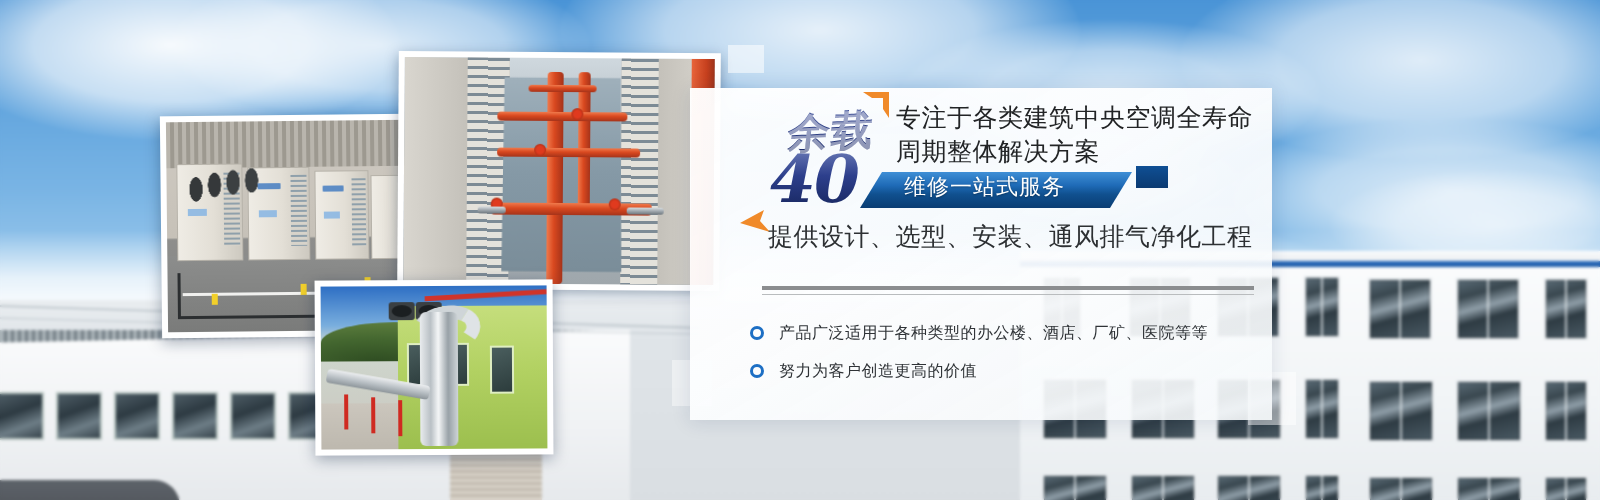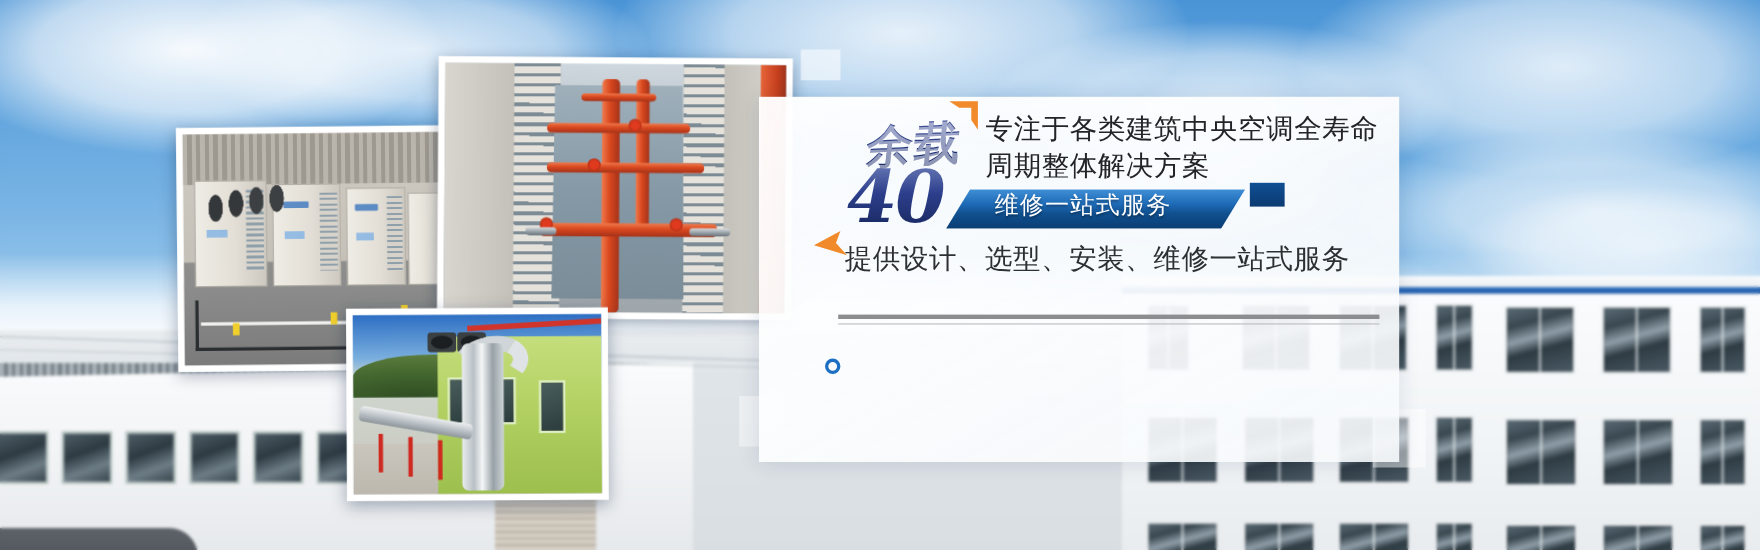--- a/index.html
+++ b/index.html
@@ -468,27 +468,32 @@
     <div id="ribbon-wrap">
       <div id="ribbon-tail"></div>
       <div id="ribbon-body"></div>
       <div id="ribbon-text">维修一站式服务</div>
     </div>
 
     <svg class="corner-bl" viewBox="0 0 34 30">
       <path d="M2,15 L26,2 L22,13 L32,24 Z" fill="#f08a2a"></path>
     </svg>
 
-    <div id="subtitle-cn">提供设计、选型、安装、维修一站式服务</div>
+    <div id="subtitle-cn">提供设计、选型、安装、通风排气净化工程</div>
 
     <div id="divider">
       <div class="thick"></div>
       <div class="thin"></div>
     </div>
 
     <div id="bullets">
       <div class="bullet-row">
         <span class="bullet-dot"></span>
+        <span class="bullet-text">产品广泛适用于各种类型的办公楼、酒店、厂矿、医院等等</span>
+      </div>
+      <div class="bullet-row">
+        <span class="bullet-dot"></span>
+        <span class="bullet-text">努力为客户创造更高的价值</span>
       </div>
     </div>
 
   </div>
 </div>
 
 </body></html>

